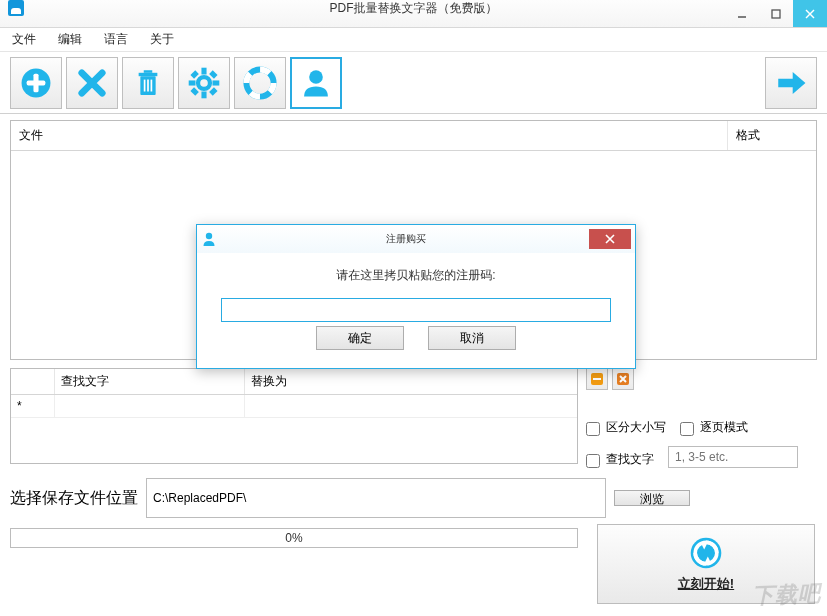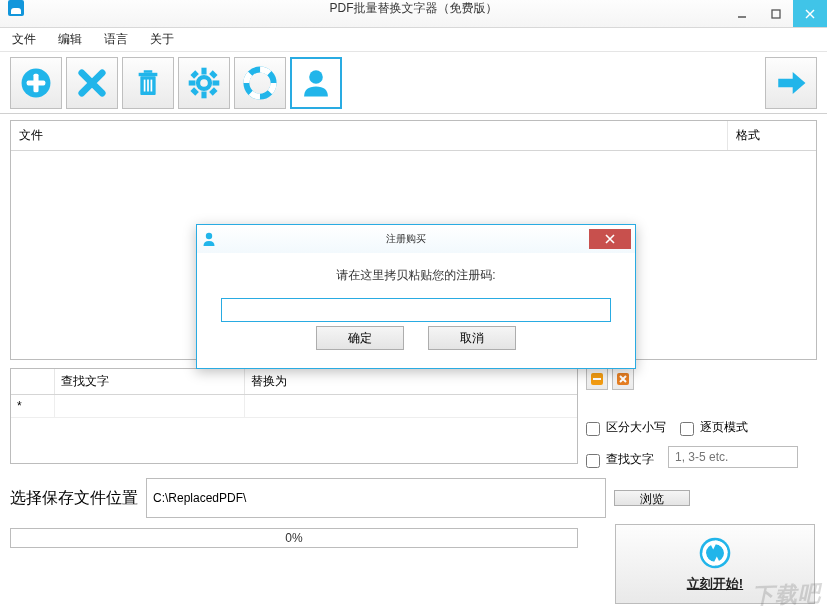--- a/index.html
+++ b/index.html
@@ -50,21 +50,21 @@
 .rangeinp { width:130px; height:22px; border:1px solid #bcbcbc; padding:0 6px; color:#999; }
 
 .pathrow { display:flex; align-items:center; gap:8px; margin-top:10px; }
 .pathlabel { font-size:16px; }
 .pathinput { flex:0 0 460px; height:40px; border:1px solid #bcbcbc; padding:14px 6px; background:#fff; }
 .browsebtn { width:76px; height:16px; border:1px solid #adadad; background:linear-gradient(#f5f5f5,#e4e4e4); font-size:12px; }
 
 .progressrow { margin-top:10px; display:flex; align-items:center; }
 .progressbar { width:568px; height:20px; border:1px solid #bcbcbc; text-align:center; line-height:18px; font-size:12px; color:#333; }
 
-.startpanel { position:absolute; right:12px; bottom:12px; width:200px; height:80px; border:1px solid #bcbcbc; background:linear-gradient(#fdfdfd,#e9e9e9); display:flex; flex-direction:column; align-items:center; justify-content:center; gap:4px; }
+.startpanel { position:absolute; right:12px; bottom:12px; width:218px; height:80px; border:1px solid #bcbcbc; background:linear-gradient(#fdfdfd,#e9e9e9); display:flex; flex-direction:column; align-items:center; justify-content:center; gap:4px; }
 .startpanel svg { width:36px; height:36px; }
 .startpanel .lbl { font-size:13px; font-weight:bold; text-decoration:underline; color:#222; }
 
 
 .modal { position:absolute; left:196px; top:224px; width:440px; background:#fff; border:1px solid #29abe2; box-shadow:0 3px 12px rgba(0,0,0,.25); }
 .modal .mtitle { height:28px; background:linear-gradient(#fff,#f2f9fd); display:flex; align-items:center; padding:0 4px; }
 .modal .micon { width:16px; height:16px; margin-right:6px; }
 .modal .micon svg { width:16px; height:16px; }
 .modal .mtitletext { flex:1; text-align:center; font-size:10px; color:#333; }
 .modal .mclose { width:42px; height:20px; background:#c8504d; display:flex; align-items:center; justify-content:center; }

